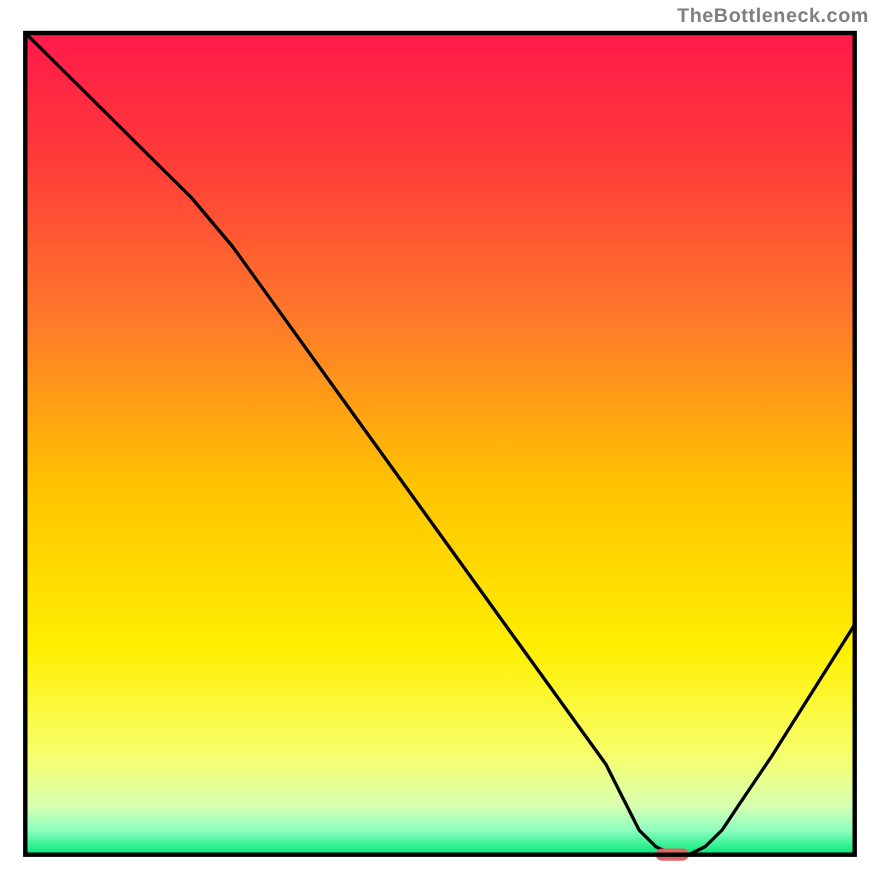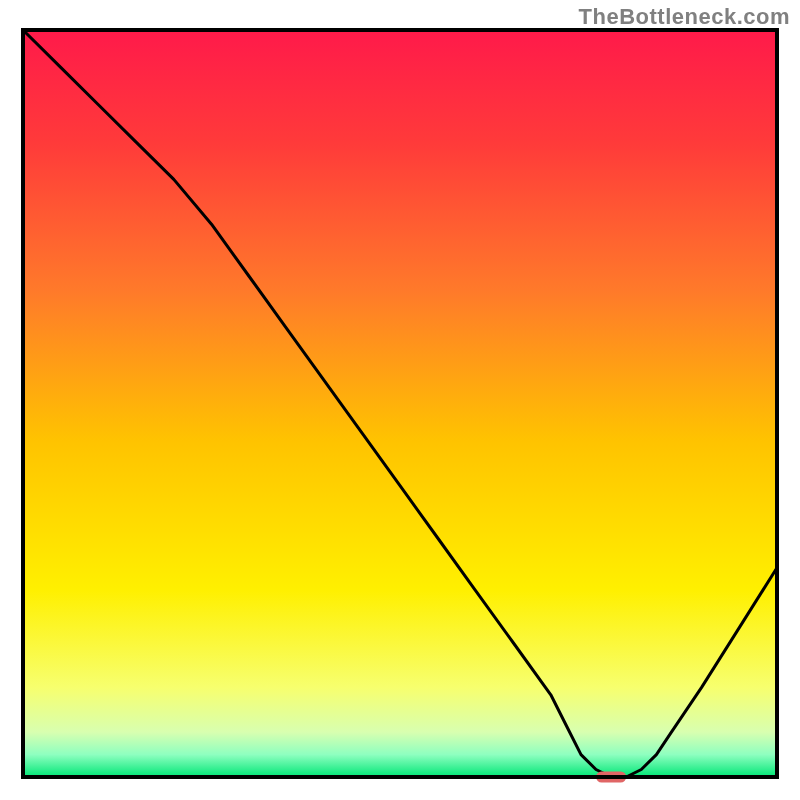--- a/index.html
+++ b/index.html
@@ -12,21 +12,21 @@
   }
   .chart-root {
     position: relative;
     width: 800px;
     height: 800px;
   }
   .watermark {
     position: absolute;
     top: 4px;
     right: 10px;
-    font-size: 22px;
+    font-size: 18px;
     font-weight: 600;
     color: #808080;
     letter-spacing: 0.5px;
   }
   svg {
     display: block;
   }
 </style>
 </head>
 <body>

